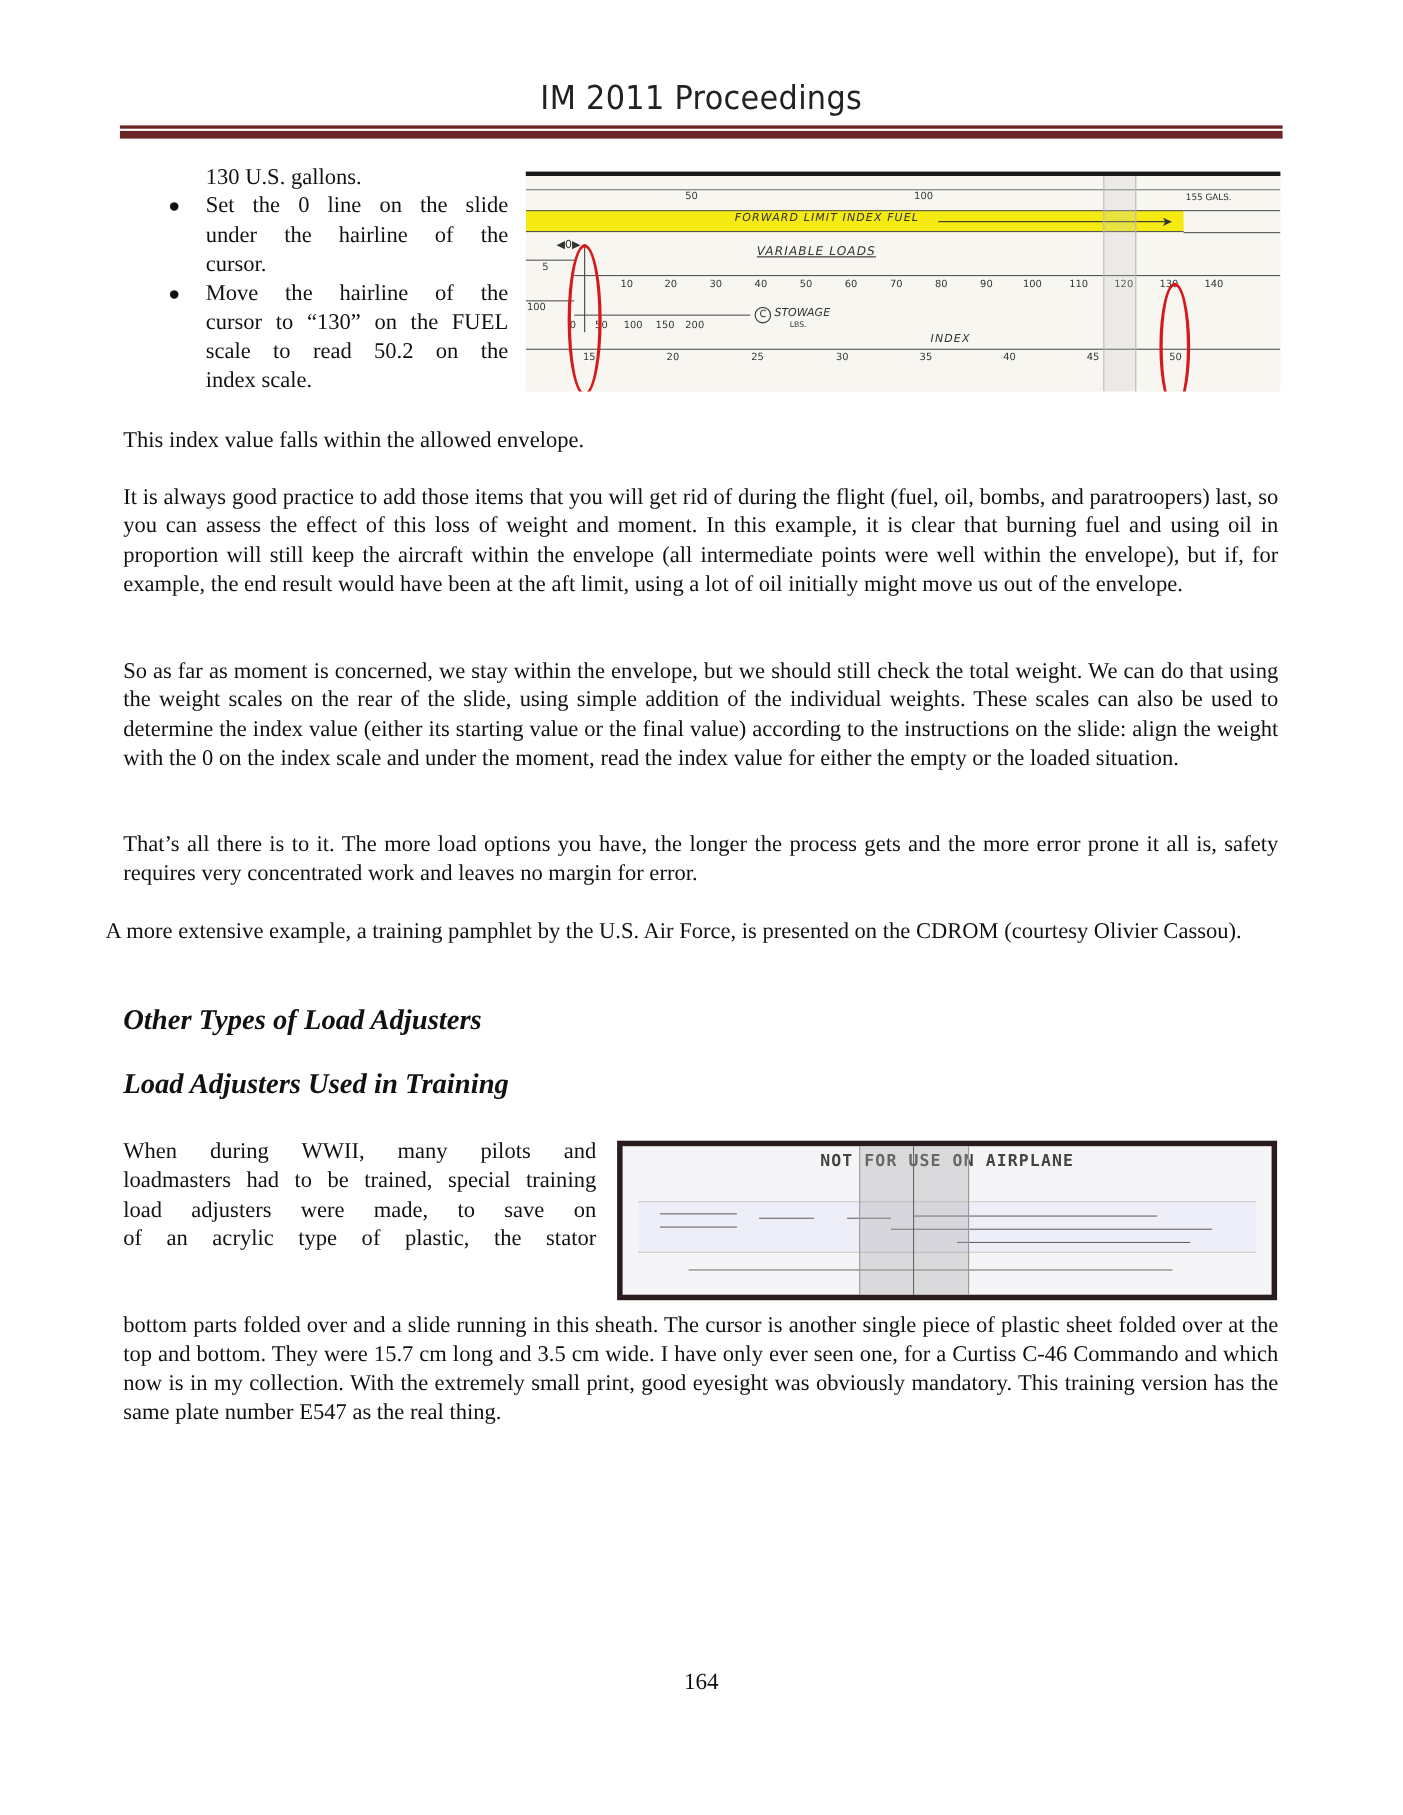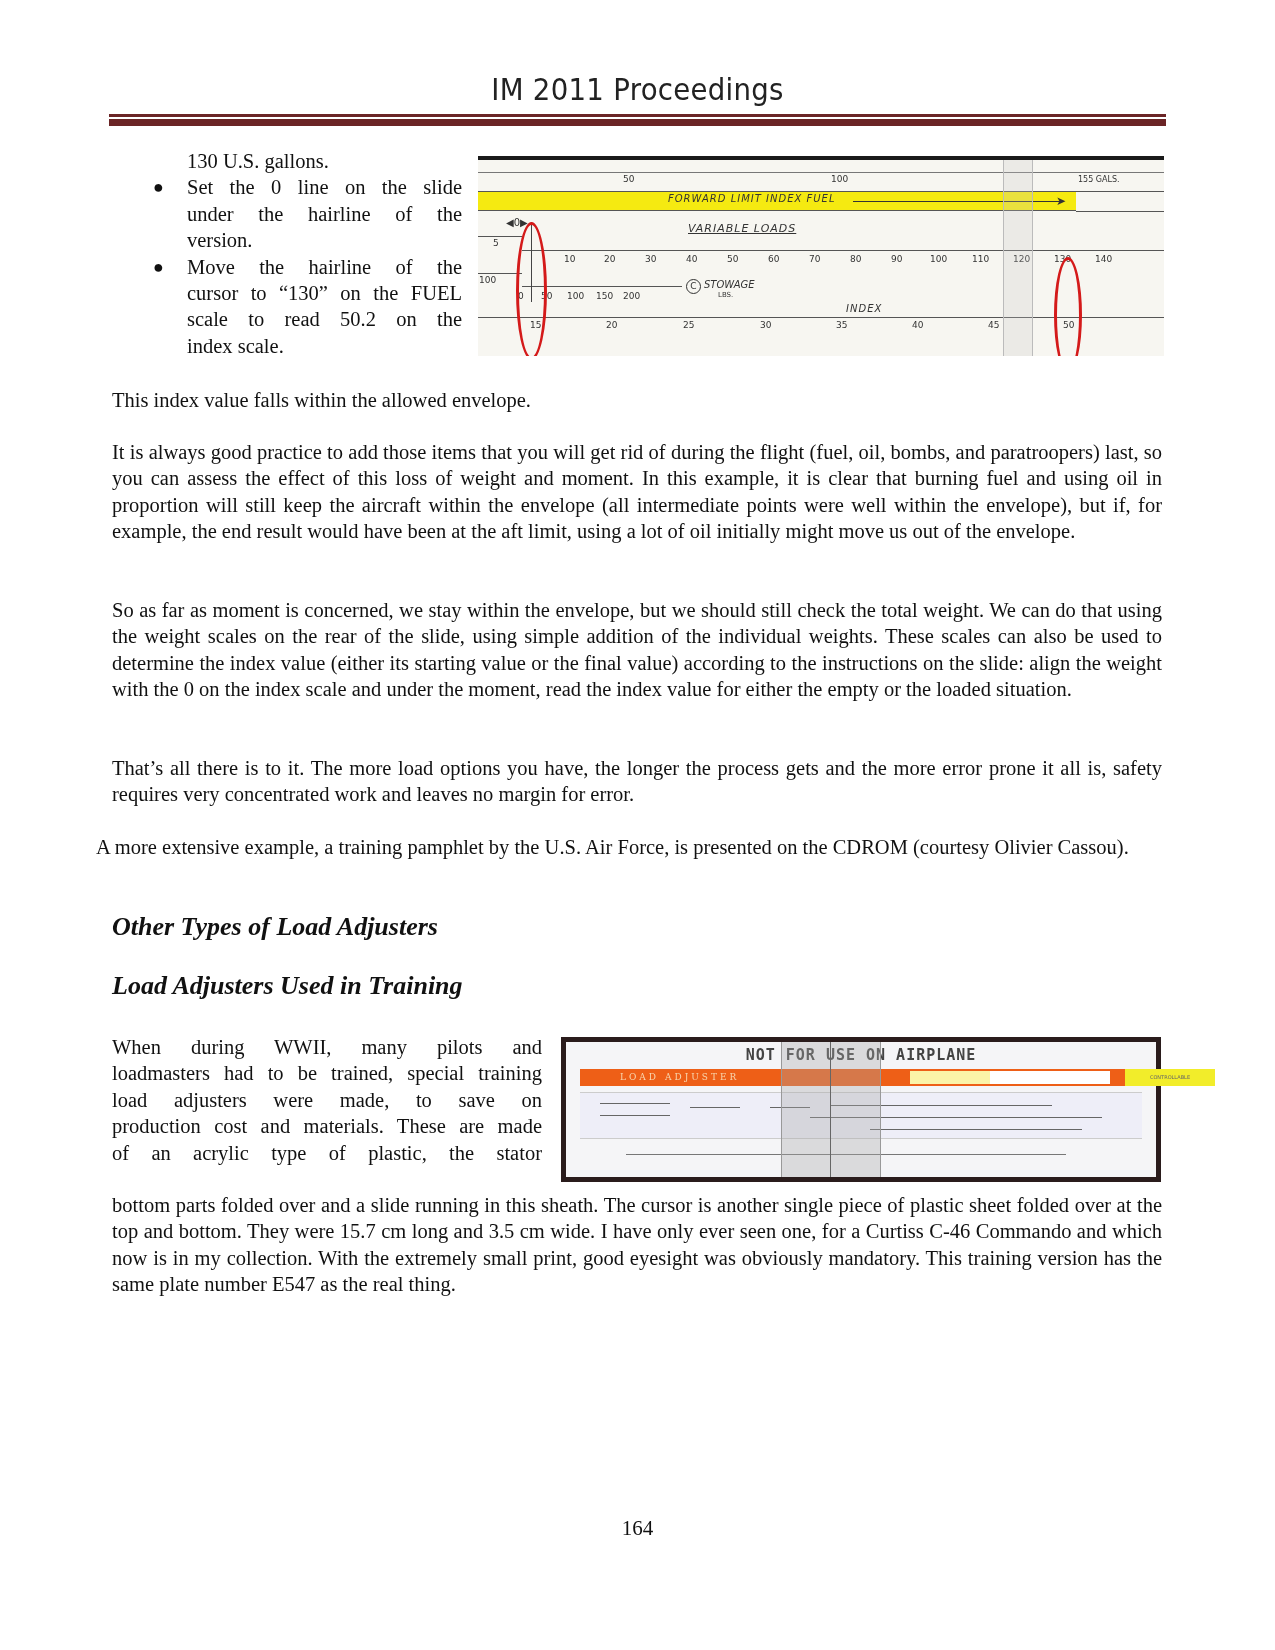--- a/index.html
+++ b/index.html
@@ -62,21 +62,21 @@
 <div class="abs header-title">IM 2011 Proceedings</div>
 <div class="abs rule-thin"></div>
 <div class="abs rule-thick"></div>
 
 <div class="abs col-left p">
   <div style="text-align:left">130 U.S. gallons.</div>
   <div class="bullet-item">
     <span class="bullet">●</span>
     <div style="text-align:justify;text-align-last:justify">Set the 0 line on the slide</div>
     <div style="text-align:justify;text-align-last:justify">under the hairline of the</div>
-    <div>version.</div>
+    <div>cursor.</div>
   </div>
   <div class="bullet-item">
     <span class="bullet">●</span>
     <div style="text-align:justify;text-align-last:justify">Move the hairline of the</div>
     <div style="text-align:justify;text-align-last:justify">cursor to “130” on the FUEL</div>
     <div style="text-align:justify;text-align-last:justify">scale to read 50.2 on the</div>
     <div>index scale.</div>
   </div>
 </div>
 
@@ -144,34 +144,27 @@
 <div class="abs p" style="left:112px;width:1050px;top:755px">That’s all there is to it. The more load options you have, the longer the process gets and the more error prone it all is, safety requires very concentrated work and leaves no margin for error.</div>
 <div class="abs p" style="left:96px;width:1050px;top:834px">A more extensive example, a training pamphlet by the U.S. Air Force, is presented on the CDROM (courtesy Olivier Cassou).</div>
 
 <div class="abs h2" style="left:112px;top:912px">Other Types of Load Adjusters</div>
 <div class="abs h2" style="left:112px;top:971px">Load Adjusters Used in Training</div>
 
 <div class="abs p" style="left:112px;width:430px;top:1034px">
   <div style="text-align:justify;text-align-last:justify">When during WWII, many pilots and</div>
   <div style="text-align:justify;text-align-last:justify">loadmasters had to be trained, special training</div>
   <div style="text-align:justify;text-align-last:justify">load adjusters were made, to save on</div>
-  <div style="text-align:justify;text-align-last:justify">production cost and materials. These are made</div>
   <div style="text-align:justify;text-align-last:justify">of an acrylic type of plastic, the stator</div>
 </div>
 <div class="abs p" style="left:112px;width:1050px;top:1192px">bottom parts folded over and a slide running in this sheath. The cursor is another single piece of plastic sheet folded over at the top and bottom. They were 15.7 cm long and 3.5 cm wide. I have only ever seen one, for a Curtiss C-46 Commando and which now is in my collection. With the extremely small print, good eyesight was obviously mandatory. This training version has the same plate number E547 as the real thing.</div>
 
 <div class="abs fig2">
   <div class="inner">
     <div class="nfu">NOT FOR USE ON AIRPLANE</div>
-    <div class="orange">
-      <span class="orange-lbl">LOAD ADJUSTER</span>
-      <div class="yl"></div>
-      <div class="wh"></div>
-      <div class="ctl">CONTROLLABLE</div>
-    </div>
     <div class="scales">
       <div class="sl" style="left:20px;width:70px;top:10px"></div>
       <div class="sl" style="left:20px;width:70px;top:22px"></div>
       <div class="sl" style="left:110px;width:50px;top:14px"></div>
       <div class="sl" style="left:190px;width:40px;top:14px"></div>
       <div class="sl" style="left:250px;right:90px;top:12px"></div>
       <div class="sl" style="left:230px;right:40px;top:24px"></div>
       <div class="sl" style="left:290px;right:60px;top:36px"></div>
     </div>
     <div class="sl" style="position:absolute;left:60px;width:440px;top:112px;height:1px;background:#777"></div>

